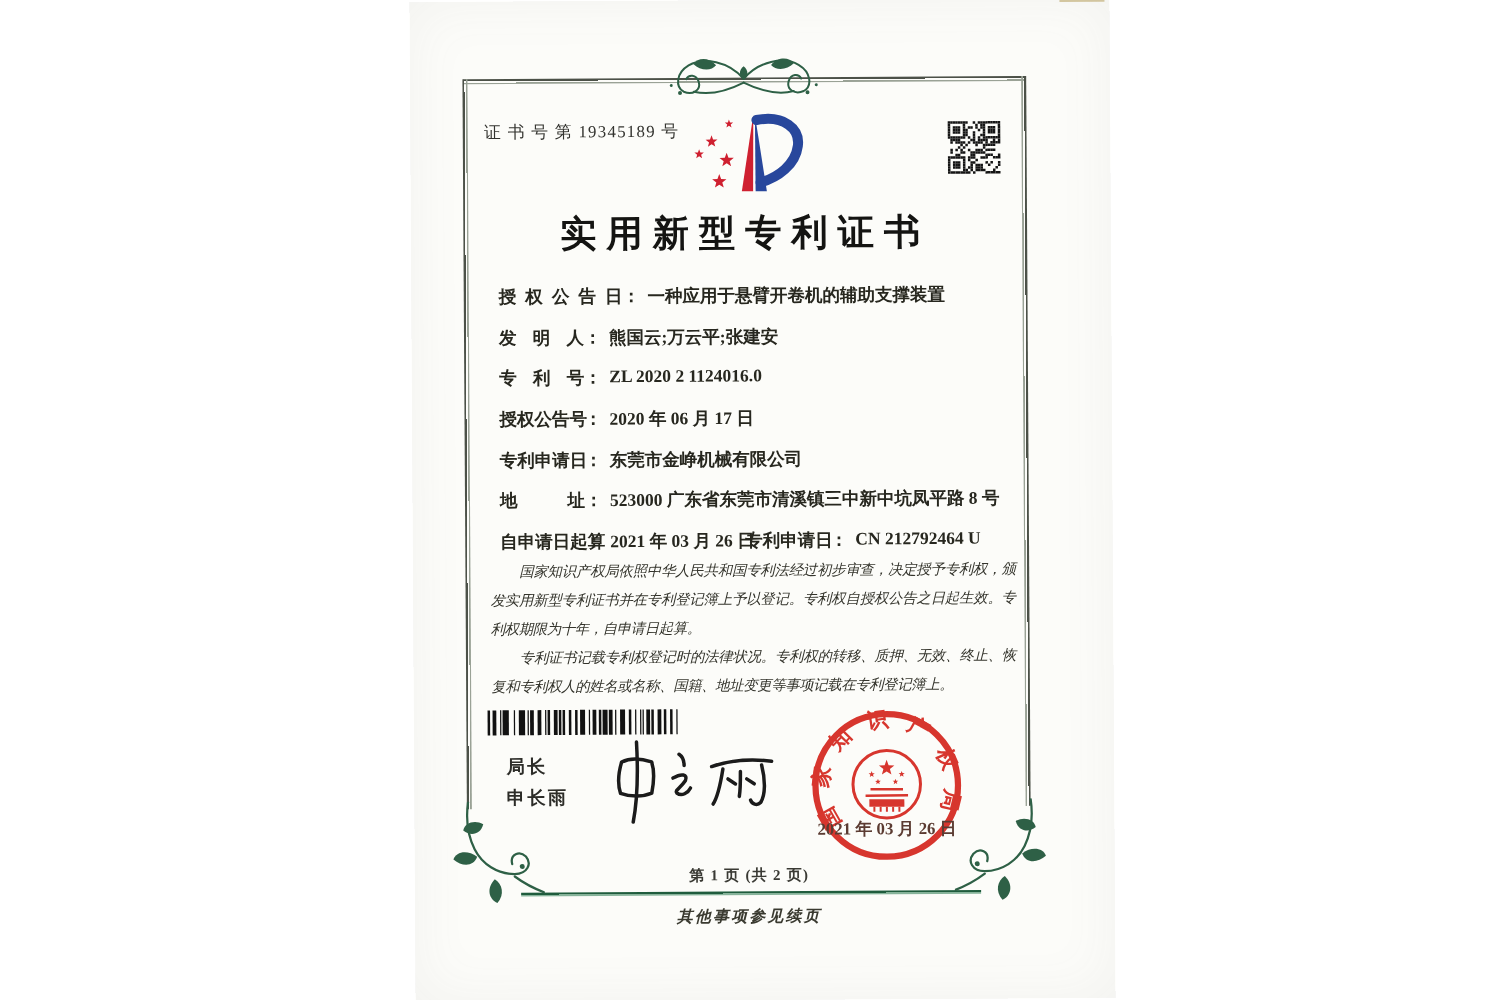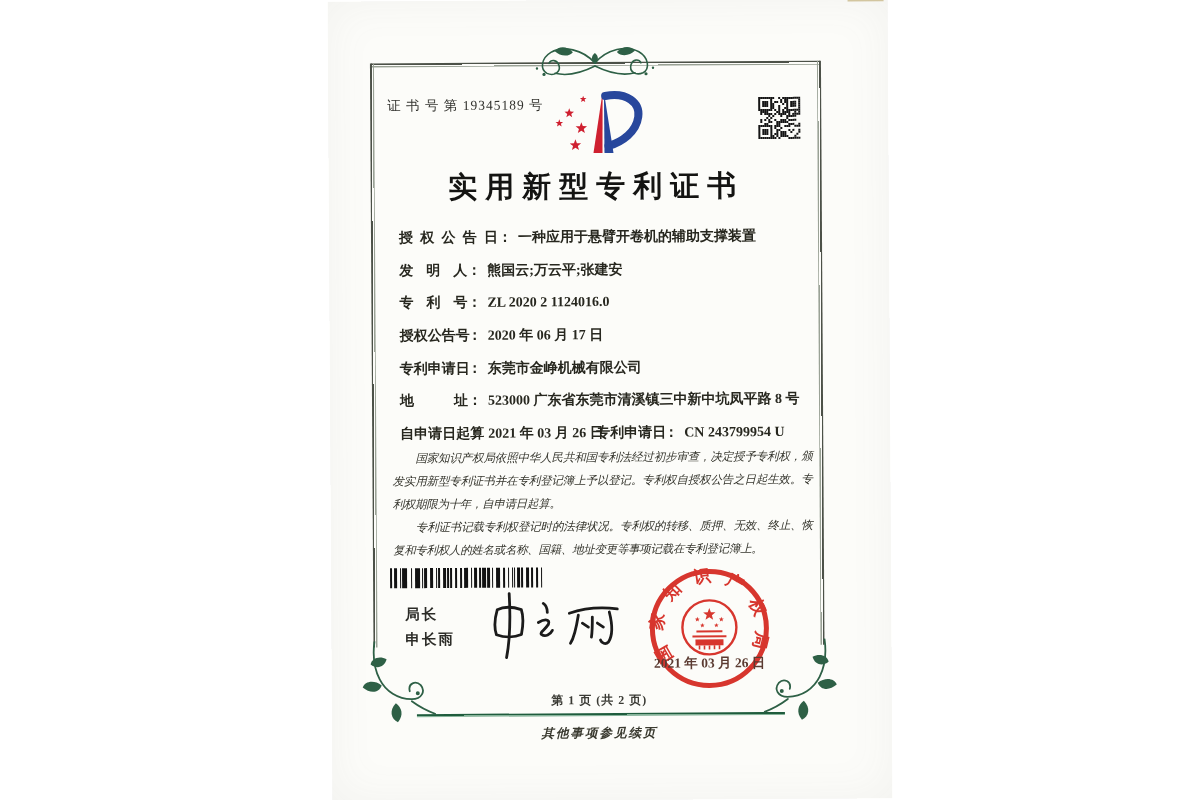--- a/index.html
+++ b/index.html
@@ -599,21 +599,21 @@
         <span class="colon">：</span>
       <span>523000 广东省东莞市清溪镇三中新中坑凤平路 8 号</span>
     </div>
     <div class="frow">
       <span class="flabel">自申请日起算</span>
         <span class="colon">：</span>
       <span>2021 年 03 月 26 日</span>
       <span class="pair2">
         <span class="flabel">专利申请日</span>
           <span class="colon">：</span>
-        <span>CN 243799954 U</span>
+        <span>CN 212792464 U</span>
       </span>
     </div>
   </div>
 
   <div class="abs bodytext">
     <p>国家知识产权局依照中华人民共和国专利法经过初步审查，决定授予专利权，颁发实用新型专利证书并在专利登记簿上予以登记。专利权自授权公告之日起生效。专利权期限为十年，自申请日起算。</p>
     <p>专利证书记载专利权登记时的法律状况。专利权的转移、质押、无效、终止、恢复和专利权人的姓名或名称、国籍、地址变更等事项记载在专利登记簿上。</p>
   </div>
 
   <div class="abs barcode" id="barcode">

